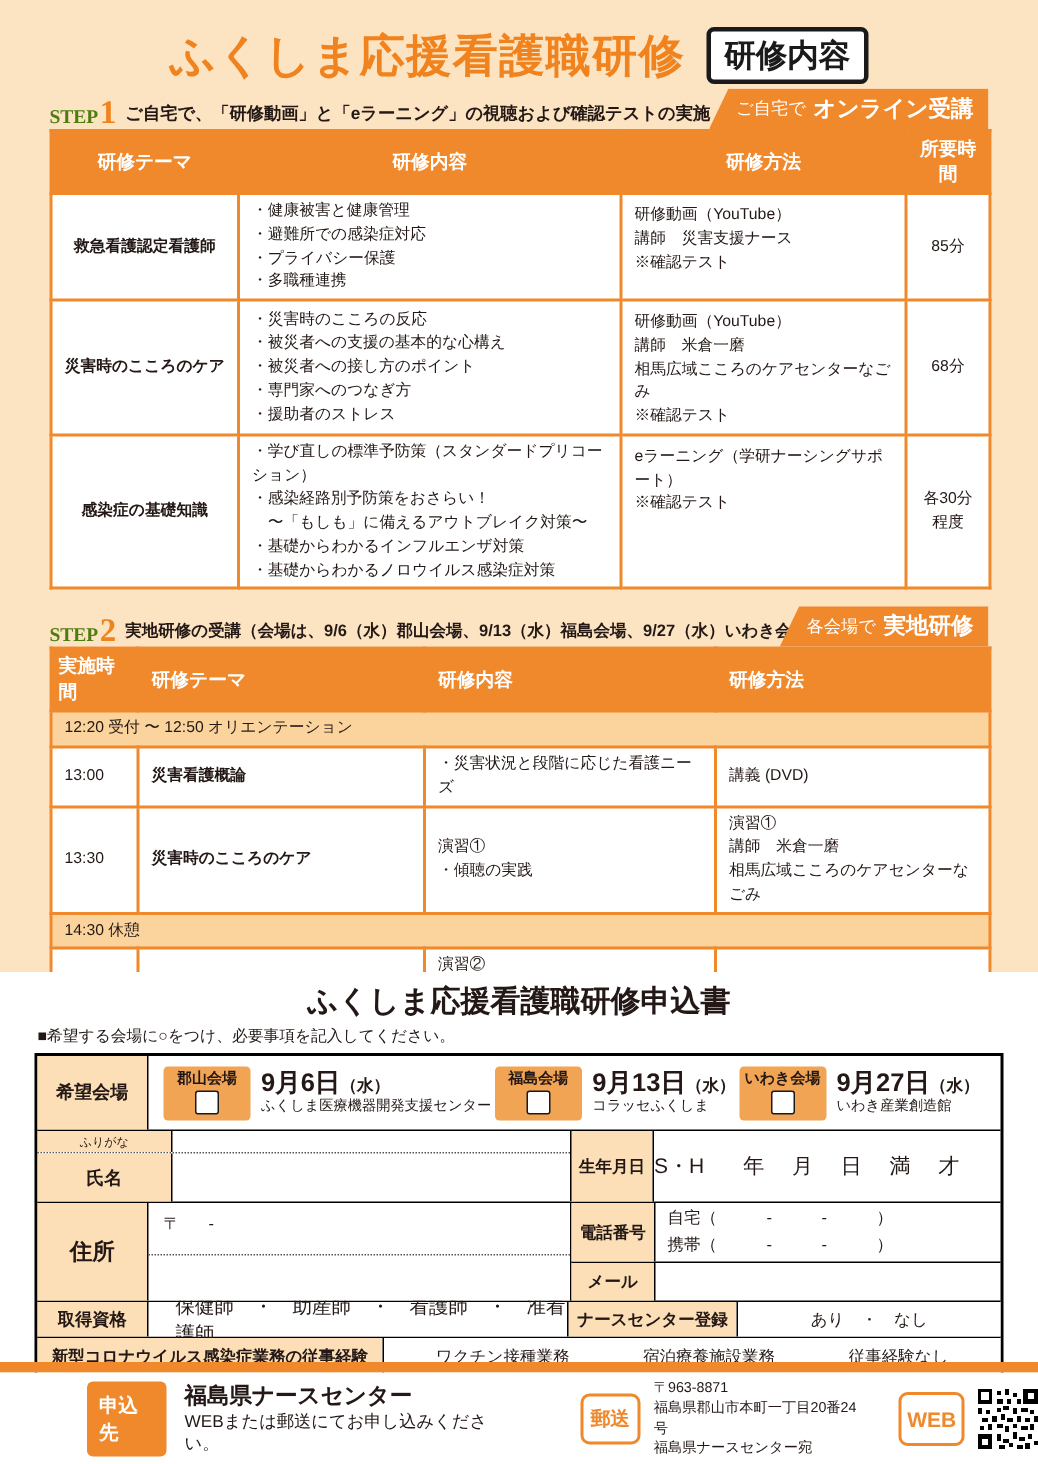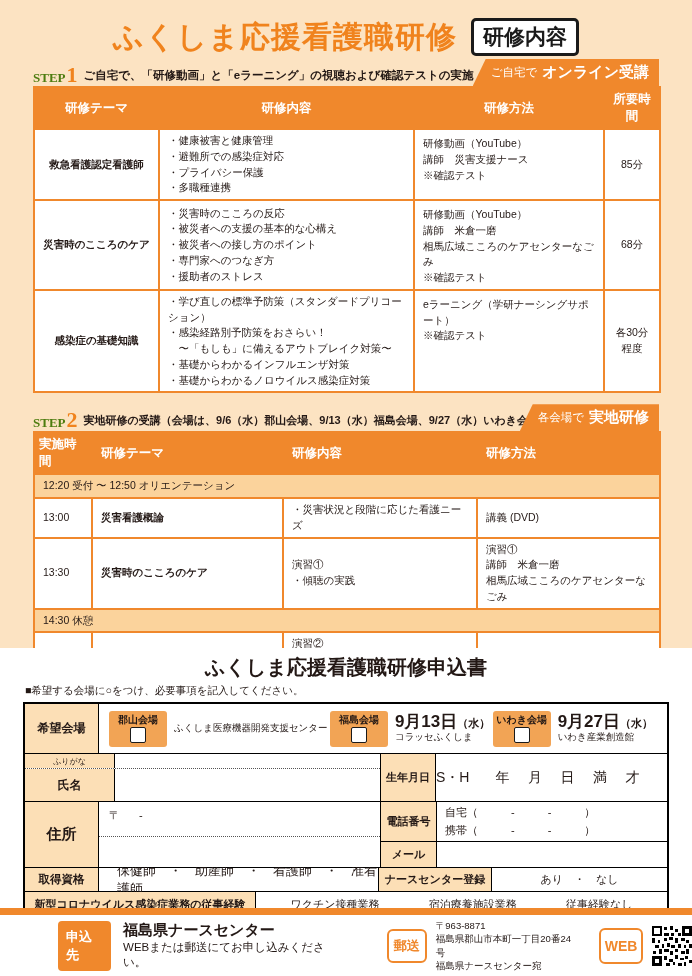--- a/index.html
+++ b/index.html
@@ -278,20 +278,21 @@
 
       <div class="frow venue-row">
         <div class="lab venue-lab">希望会場</div>
         <div class="venues">
           <div class="venue">
             <div class="v-badge">
               <div class="v-name">郡山会場</div>
               <div class="v-check"></div>
             </div>
             <div>
+              <div class="v-date"><span>9月6日</span><span class="v-day">（水）</span></div>
               <div class="v-place">ふくしま医療機器開発支援センター</div>
             </div>
           </div>
           <div class="venue">
             <div class="v-badge">
               <div class="v-name">福島会場</div>
               <div class="v-check"></div>
             </div>
             <div>
               <div class="v-date"><span>9月13日</span><span class="v-day">（水）</span></div>

